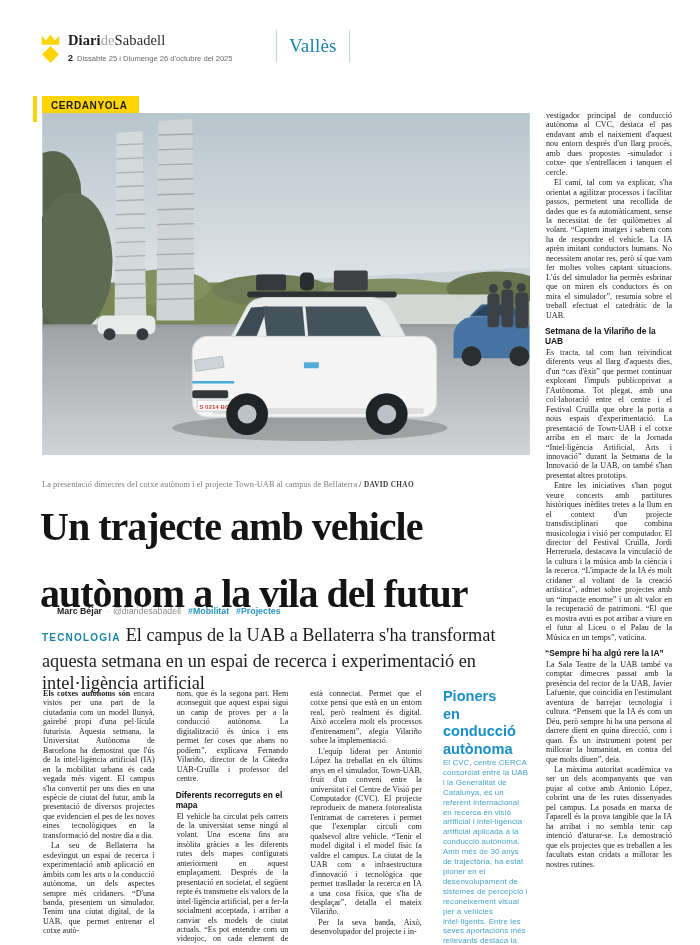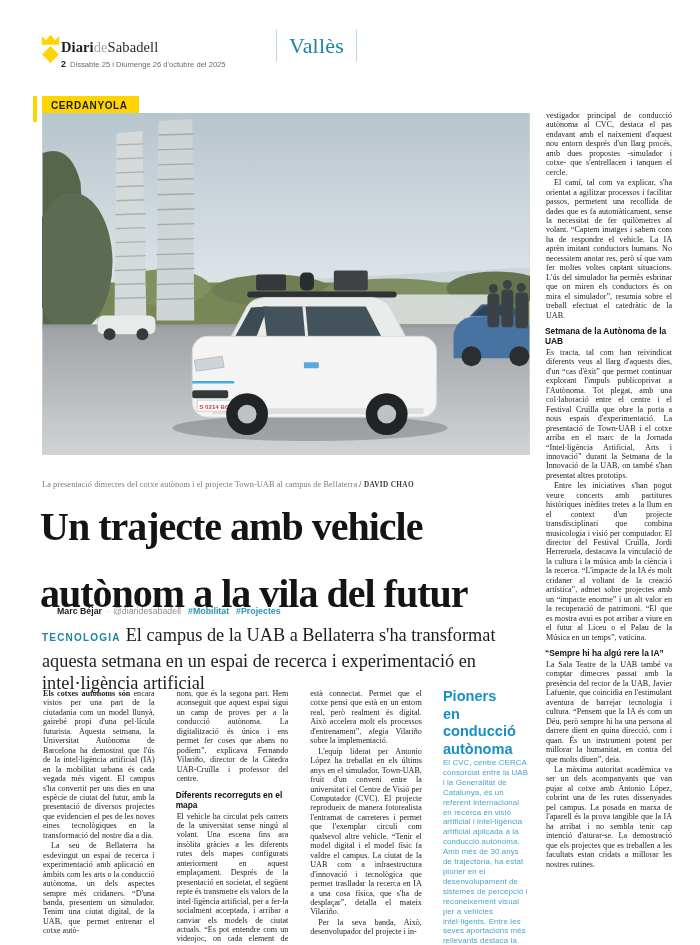--- a/index.html
+++ b/index.html
@@ -3,31 +3,31 @@
 <meta charset="utf-8">
 <style>
   html,body{margin:0;padding:0;background:#e9e9e9;}
   .page{
     position:relative;width:700px;height:945px;background:#ffffff;
     margin:0 auto;overflow:hidden;
     font-family:"Liberation Serif",serif;color:#1b1b1b;
     -webkit-font-smoothing:antialiased;
   }
   
-  .brand{position:absolute;left:40px;top:33px;display:flex;align-items:flex-end;}
+  .brand{position:absolute;left:40px;top:33px;display:flex;gap:7px;align-items:flex-start;}
   .brand-text{line-height:1;}
   .brand-line{font-family:"Liberation Serif",serif;font-size:14.5px;letter-spacing:.1px;}
   .brand-line .b1{font-weight:700;color:#1d1d1b;}
   .brand-line .b2{font-weight:400;color:#a2a2a2;}
   .brand-line .b3{font-weight:400;color:#2a2a2a;}
   .date-line{margin-top:6px;font-family:"Liberation Sans",sans-serif;font-size:7.6px;color:#6b6b6b;}
   .date-line .pageno{font-weight:700;font-size:9px;color:#1d1d1b;margin-right:4px;}
   .section-head{
     position:absolute;left:276px;top:30px;display:flex;align-items:center;
-    font-family:"Liberation Serif",serif;font-size:22px;color:var(--teal);
+    font-family:"Liberation Serif",serif;font-size:19px;color:var(--teal);
     letter-spacing:.2px;white-space:nowrap;
   }
   .section-head .vbar{display:inline-block;width:1px;height:32px;background:#b9d6e2;margin:0 12px;}
   .section-head .vbar.first{margin-left:0;}
   
   .edge-bar{position:absolute;left:33px;top:96px;width:4px;height:26px;background:var(--yellow);}
   .kicker{
     position:absolute;left:42px;top:96px;background:var(--yellow);color:#1f1f12;
     font-family:"Liberation Sans",sans-serif;font-weight:700;font-size:10px;
     letter-spacing:.6px;padding:4px 11px 3px 9px;
@@ -272,21 +272,21 @@
         <div>en conducció</div>
         <div>autònoma</div>
       </h2>
       <div class="pioners-body">El CVC, centre CERCA consorciat entre la UAB i la Generalitat de Catalunya, és un referent internacional en recerca en visió artificial i intel·ligència artificial aplicada a la conducció autònoma. Amb més de 30 anys de trajectòria, ha estat pioner en el desenvolupament de sistemes de percepció i reconeixement visual per a vehicles intel·ligents. Entre les seves aportacions més rellevants destaca la creació del simulador CARLA, l'any 2017, desenvolupat en col·laboració amb Intel.</div>
     </aside>
   </div>
 
   <div class="right-col">
       <p>vestigador principal de conducció autònoma al CVC, destaca el pas endavant amb el naixement d'aquest nou entorn després d'un llarg procés, amb dues propostes -simulador i cotxe- que s'entrellacen i tanquen el cercle.</p>
       <p class="ind">El camí, tal com va explicar, s'ha orientat a agilitzar processos i facilitar passos, permetent una recollida de dades que es fa automàticament, sense la necessitat de fer quilòmetres al volant. “Captem imatges i sabem com ha de respondre el vehicle. La IA aprèn imitant conductors humans. No necessitem anotar res, però sí que vam fer moltes voltes captant situacions. L'ús del simulador ha permès esbrinar que on miren els conductors és on mira el simulador”, resumia sobre el treball efectuat el catedràtic de la UAB.</p>
-      <div class="bsub">Setmana de la Autònoma de la UAB</div>
+      <div class="bsub">Setmana de la Vilariño de la UAB</div>
       <p>Es tracta, tal com han reivindicat diferents veus al llarg d'aquests dies, d'un “cas d'èxit” que permet continuar explorant l'impuls publicoprivat a l'Autònoma. Tot plegat, amb una col·laboració entre el centre i el Festival Cruïlla que obre la porta a nous espais d'experimentació. La presentació de Town-UAB i el cotxe arriba en el marc de la Jornada “Intel·ligència Artificial, Arts i innovació” durant la Setmana de la Innovació de la UAB, on també s'han presentat altres prototips.</p>
       <p class="ind">Entre les iniciatives s'han pogut veure concerts amb partitures històriques inèdites tretes a la llum en el context d'un projecte transdisciplinari que combina musicologia i visió per computador. El director del Festival Cruïlla, Jordi Herreruela, destacava la vinculació de la cultura i la música amb la ciència i la recerca. “L'impacte de la IA és molt cridaner al voltant de la creació artística”, admet sobre projectes amb un “impacte enorme” i un alt valor en la recuperació de patrimoni. “El que es mostra avui es pot arribar a viure en el futur al Liceu o el Palau de la Música en un temps”, vaticina.</p>
       <div class="bsub">“Sempre hi ha algú rere la IA”</div>
       <p>La Sala Teatre de la UAB també va comptar dimecres passat amb la presència del rector de la UAB, Javier Lafuente, que coincidia en l'estimulant aventura de barrejar tecnologia i cultura. “Pensem que la IA és com un Déu, però sempre hi ha una persona al darrere dient en quina direcció, com i quan. És un instrument potent per millorar la humanitat, en contra del que molts diuen”, deia.</p>
       <p class="ind">La màxima autoritat acadèmica va ser un dels acompanyants que van pujar al cotxe amb Antonio López, cobrint una de les rutes dissenyades pel campus. La posada en marxa de l'aparell és la prova tangible que la IA ha arribat i no sembla tenir cap intenció d'aturar-se. La demostració que els projectes que es treballen a les facultats estan cridats a millorar les nostres rutines.</p>
     </div>
 
 </div>
 
 </body></html>

